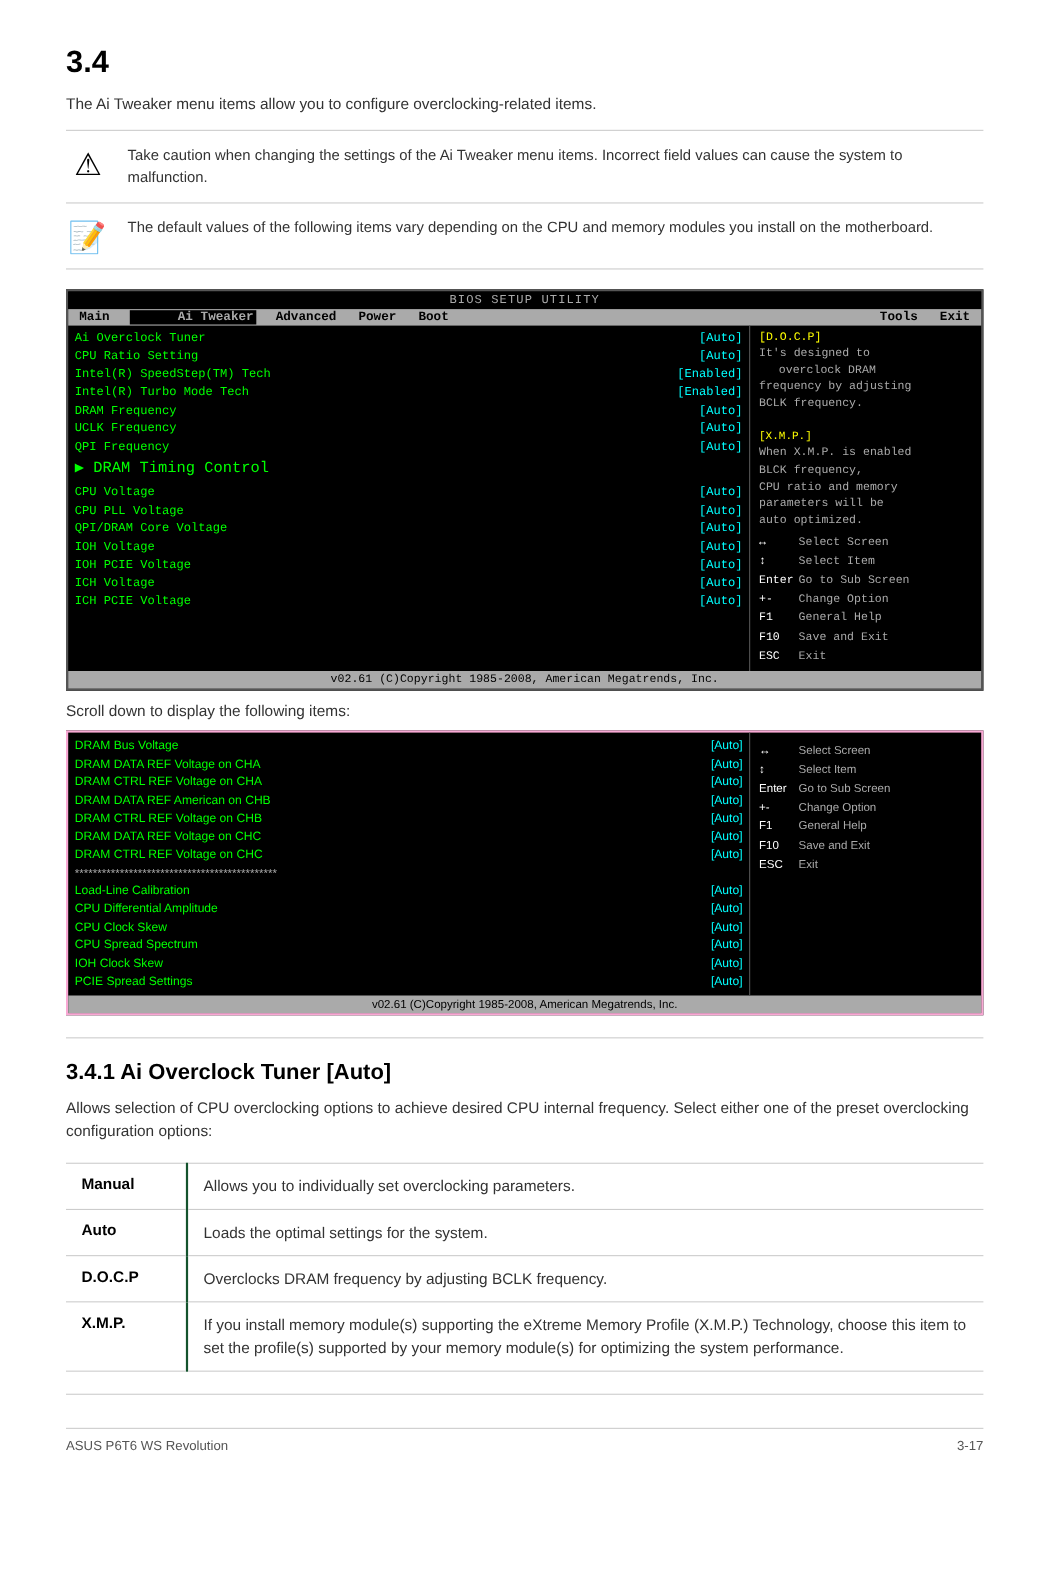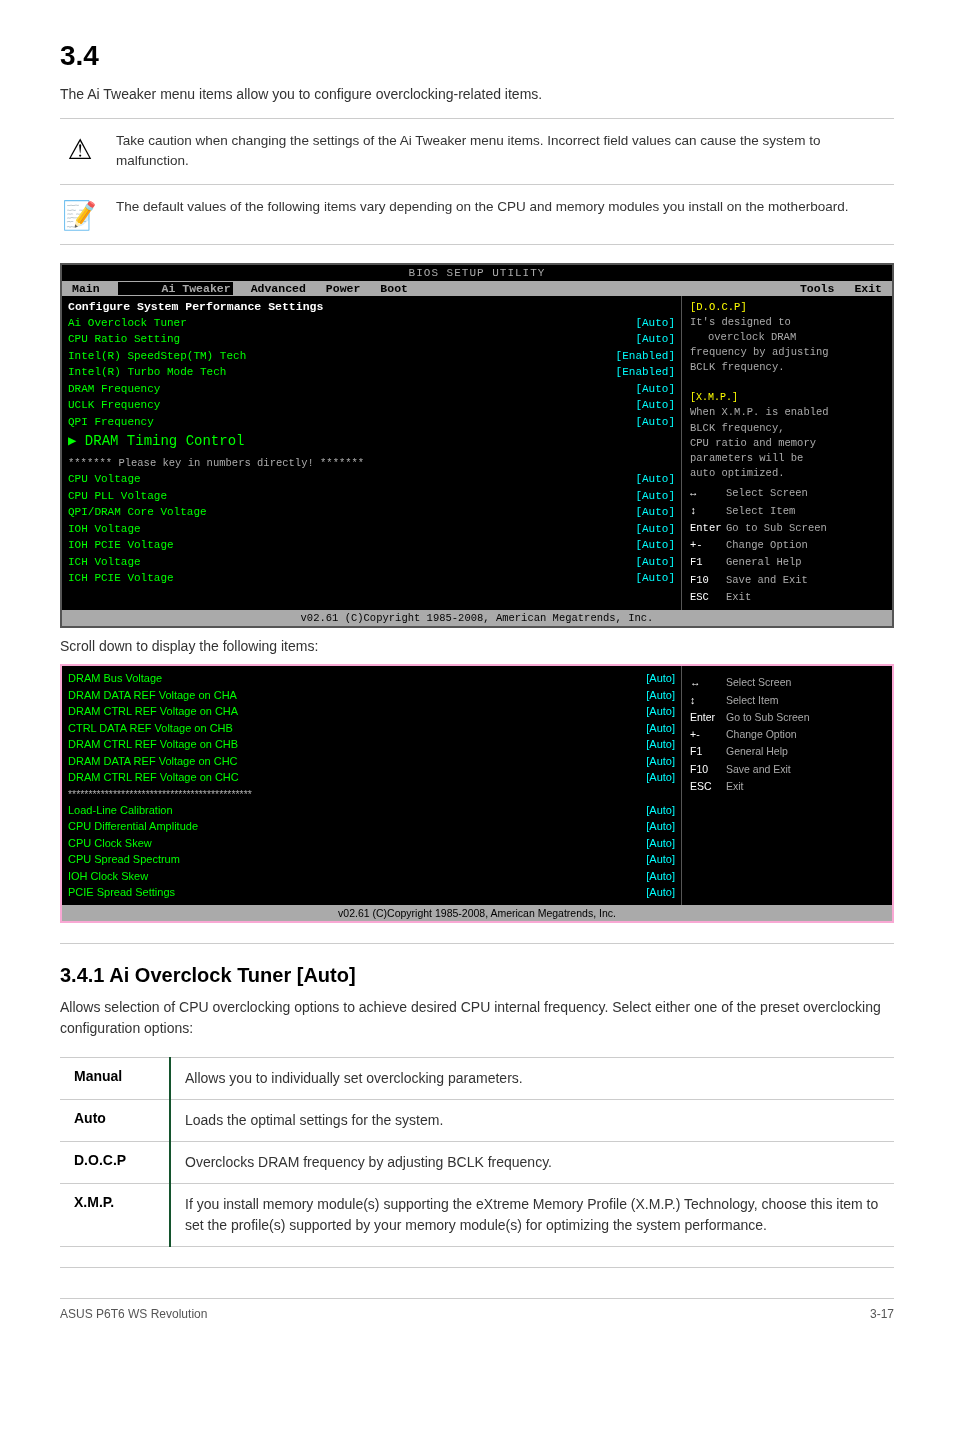--- a/index.html
+++ b/index.html
@@ -269,21 +269,20 @@
     <span class="active">Ai Tweaker</span>
     <span>Advanced</span>
     <span style="margin-right:16px">Power</span>
     <span style="margin-right:16px">Boot</span>
     <span style="flex:1"></span>
     <span style="font-weight:bold">Tools</span>
     <span style="font-weight:bold;margin-right:0">Exit</span>
   </div>
   <div class="bios-body">
     <div class="bios-left">
-      <div class="bios-section-title">Configure System Performance Settings</div>
       <div id="bios1-rows">
           <div class="bios-row">
             <span class="label">Ai Overclock Tuner</span>
             <span class="value">[Auto]</span>
           </div>
           <div class="bios-row">
             <span class="label">CPU Ratio Setting</span>
             <span class="value">[Auto]</span>
           </div>
           <div class="bios-row">
@@ -302,21 +301,20 @@
             <span class="label">UCLK Frequency</span>
             <span class="value">[Auto]</span>
           </div>
           <div class="bios-row">
             <span class="label">QPI Frequency</span>
             <span class="value">[Auto]</span>
           </div>
         </div>
       <div class="bios-submenu">▶ DRAM Timing Control</div>
       <div style="height:4px"></div>
-      <div class="bios-separator">******* Please key in numbers directly! *******</div>
       <div id="bios1-voltage-rows">
           <div class="bios-row">
             <span class="label">CPU Voltage</span>
             <span class="value">[Auto]</span>
           </div>
           <div class="bios-row">
             <span class="label">CPU PLL Voltage</span>
             <span class="value">[Auto]</span>
           </div>
           <div class="bios-row">
@@ -403,21 +401,21 @@
           </div>
           <div class="bios-row">
             <span class="label">DRAM DATA REF Voltage on CHA</span>
             <span class="value">[Auto]</span>
           </div>
           <div class="bios-row">
             <span class="label">DRAM CTRL REF Voltage on CHA</span>
             <span class="value">[Auto]</span>
           </div>
           <div class="bios-row">
-            <span class="label">CTRL DATA REF Voltage on CHB</span>
+            <span class="label">DRAM DATA REF American on CHB</span>
             <span class="value">[Auto]</span>
           </div>
           <div class="bios-row">
             <span class="label">DRAM CTRL REF Voltage on CHB</span>
             <span class="value">[Auto]</span>
           </div>
           <div class="bios-row">
             <span class="label">DRAM DATA REF Voltage on CHC</span>
             <span class="value">[Auto]</span>
           </div>

